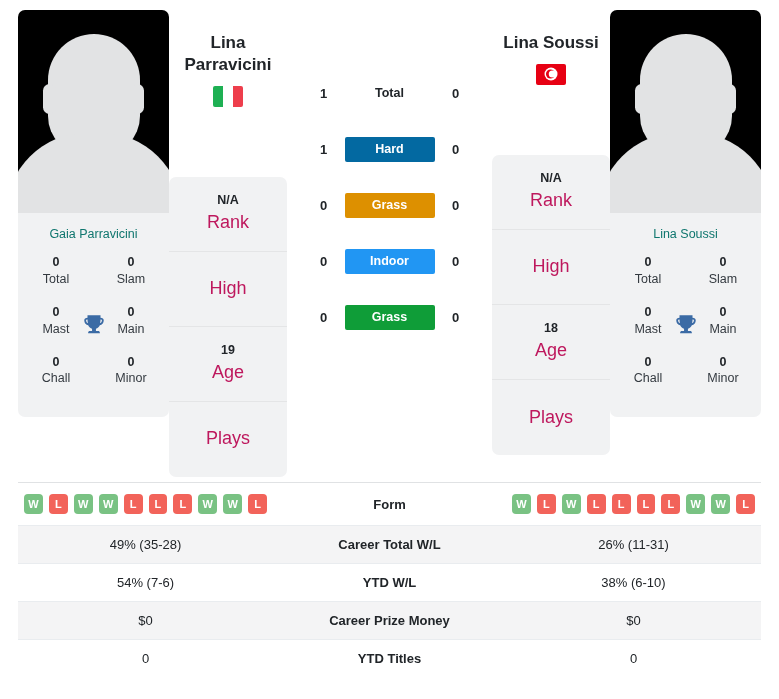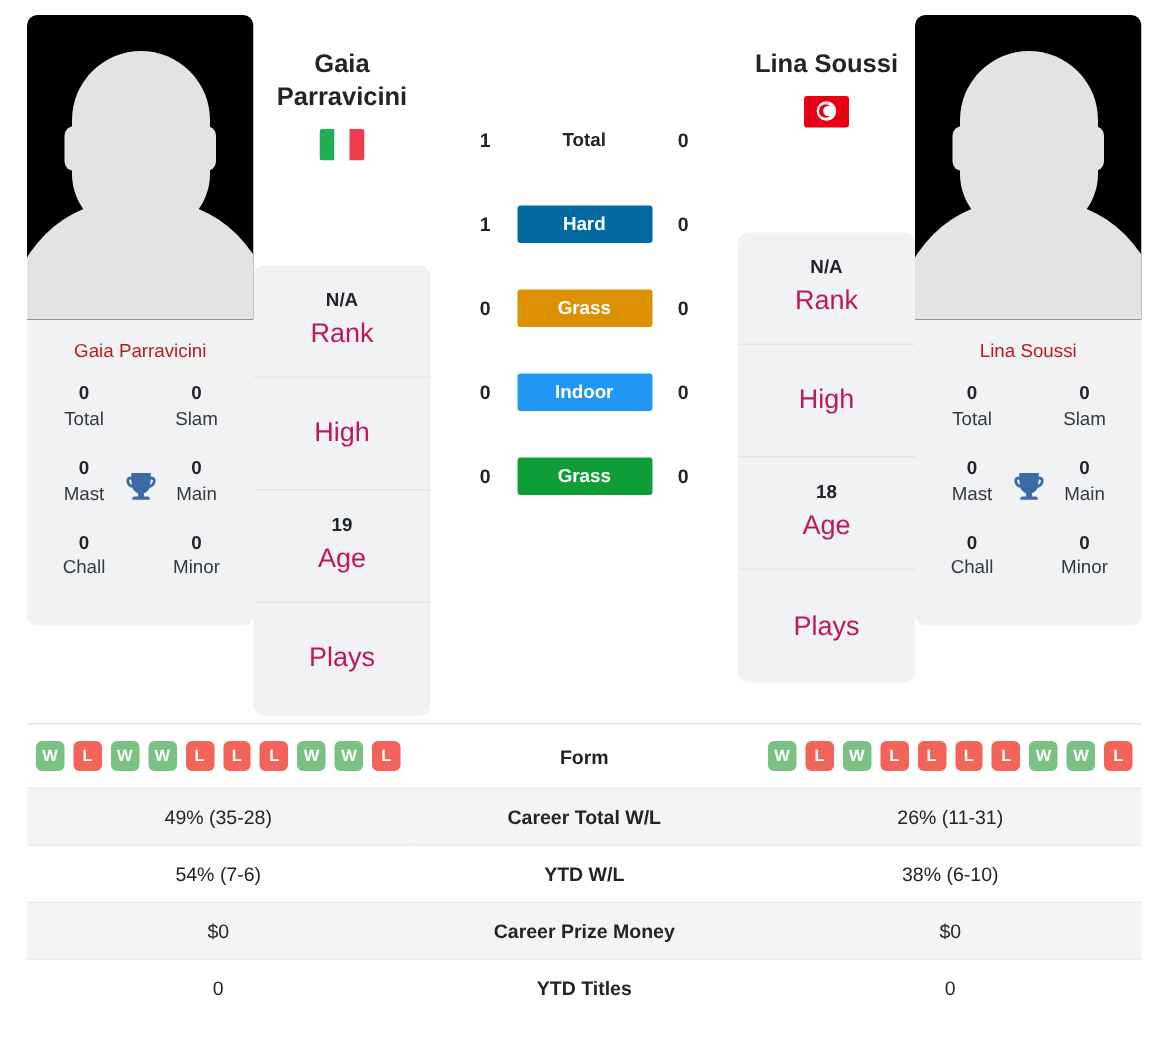--- a/index.html
+++ b/index.html
@@ -75,21 +75,21 @@
     transform: translateX(-50%);
     top: 120px;
     width: 56px;
     height: 50px;
     background: #e2e3e4;
   }
 
   .player-name-sm {
     text-align: center;
     font-size: 12.5px;
-    color: #b91c1c;
+    color: #0f766e;
     padding: 14px 4px 13px 4px;
   }
 
   .trophy-grid {
     position: relative;
     padding: 0 6px 14px 6px;
   }
   .trophy-row {
     display: flex;
     justify-content: space-between;
@@ -311,21 +311,21 @@
           </div>
           <svg class="trophy-icon" viewBox="0 0 24 24">
             <path fill="#3b6ba5" d="M6 3h12v2.2c1.9 0 3 .9 3 2.6 0 2.3-1.7 4-3.6 4.4-.8 1.7-2.2 2.9-3.6 3.3v2.1h2.1c.8 0 1.5.6 1.5 1.4v.6H6.6v-.6c0-.8.7-1.4 1.5-1.4h2.1v-2.1c-1.4-.4-2.8-1.6-3.6-3.3C4.7 11.8 3 10.1 3 7.8c0-1.7 1.1-2.6 3-2.6V3zm0 4c-.9 0-1.3.3-1.3.9 0 1.1.8 2.1 1.8 2.5-.3-1-.5-2.1-.5-3.1V7zm12 0v.3c0 1-.2 2.1-.5 3.1 1-.4 1.8-1.4 1.8-2.5 0-.6-.4-.9-1.3-.9z"></path>
           </svg>
         </div>
       </div>
     </div>
 
     <div class="name-col">
       <div class="player-title">
-        <div>Gaia</div>
+        <div>Lina</div>
         <div>Parravicini</div>
       </div>
       <div class="flag-wrap">
         <div class="flag flag-it">
           <span class="s1"></span>
           <span class="s2"></span>
           <span class="s3"></span>
         </div>
       </div>
       <div class="info-stack">

